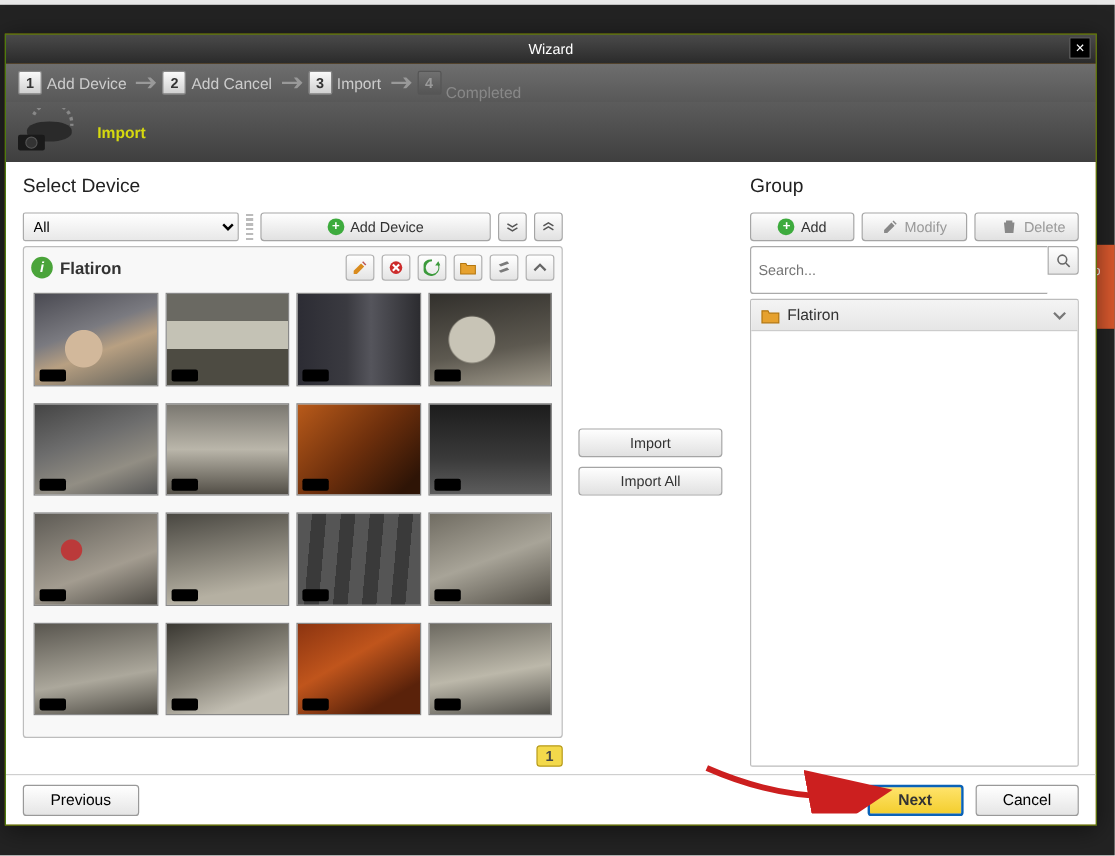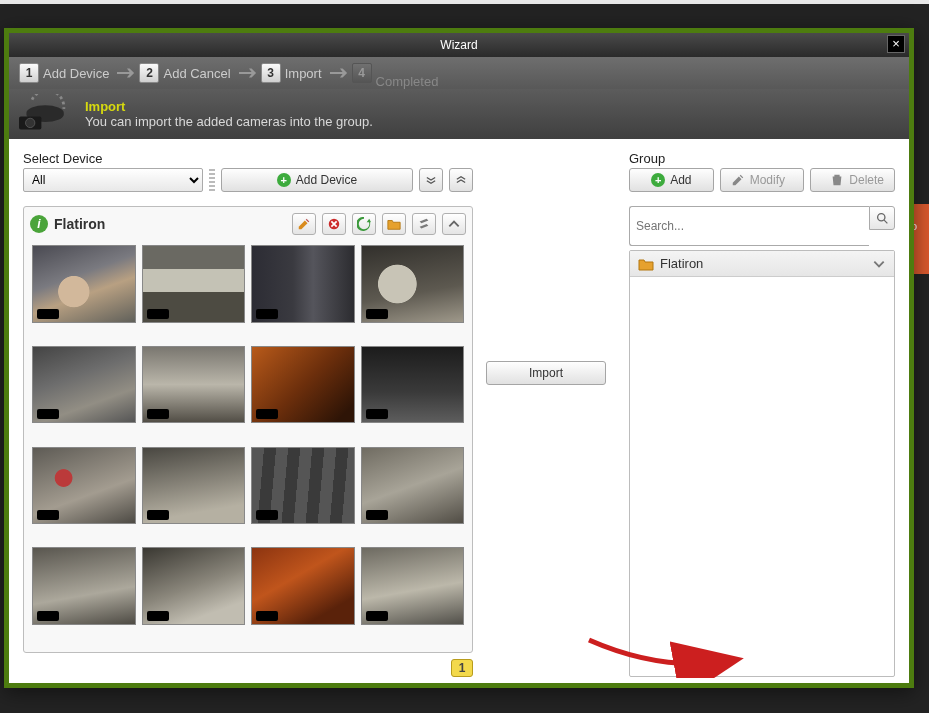--- a/index.html
+++ b/index.html
@@ -27,21 +27,21 @@
     padding:4px;
     overflow:hidden;
   }
 
   
   .modal {
     position: absolute;
     left: 4px; top: 28px;
     width: 910px; height: 660px;
     background: #a16207;
-    border: 5px solid #4d7c0f;
+    border: 1px solid #4d7c0f;
     box-shadow: 0 4px 20px rgba(0,0,0,0.5);
     display:flex; flex-direction:column;
   }
   .titlebar {
     height: 24px;
     background: linear-gradient(#4a4a4a,#2a2a2a);
     color: #fff;
     font-size: 12px;
     display:flex; align-items:center; justify-content:center;
     position:relative;
@@ -106,24 +106,24 @@
     background:#fff;
     display:flex;
     padding: 12px 14px 6px;
     gap: 8px;
     position:relative;
   }
   .left-col { flex:0 0 450px; display:flex; flex-direction:column; }
   .mid-col  { flex:0 0 130px; display:flex; flex-direction:column; align-items:center; justify-content:flex-start; padding-top:210px; gap:8px;}
   .right-col{ flex:1; display:flex; flex-direction:column;padding-left:10px; }
 
-  .sect-label{ font-size:13px; color:#222; margin-bottom:2px; }
+  .sect-label{ font-size:16px; color:#222; margin-bottom:12px; }
 
   .toolbar-row{
-    display:flex; gap:6px; align-items:center; margin-bottom:14px;
+    display:flex; gap:6px; align-items:center; margin-bottom:4px;
   }
   select.all-combo{
     flex:1;
     height:24px;
     background:linear-gradient(#fff,#e8e8e8);
     border:1px solid #aaa; border-radius:2px;
     font-size:12px;
     padding:0 4px;
   }
   .grip{
@@ -338,21 +338,20 @@
     <div class="icon-cam">
       <svg viewBox="0 0 60 42">
           <path fill="#2a2a2a" d="M8 20a20 8 0 0 1 40 0v2a20 8 0 0 1-40 0z"></path>
           <rect x="0" y="24" width="24" height="14" rx="2" fill="#1a1a1a"></rect>
           <circle cx="12" cy="31" r="5" fill="#333" stroke="#555"></circle>
           <path d="M14 6a18 18 0 0 1 34 10" fill="none" stroke="#888" stroke-width="3" stroke-dasharray="3 3"></path>
         </svg>
     </div>
     <div>
       <div class="title">Import</div>
-      <div>You can import the added cameras into the group.</div>
     </div>
   </div>
 
   <div class="content">
 
     <div class="left-col">
       <div class="sect-label">Select Device</div>
 
       <div class="toolbar-row">
         <select class="all-combo">
@@ -432,31 +431,34 @@
           <div class="thumb t16"></div>
         </div>
       </div>
       <div class="page-badge">1</div>
     </div>
 
     <div class="mid-col">
       <button class="btn btn-wide">
         <span>Import</span>
       </button>
+      <button class="btn btn-wide">
+        <span>Import All</span>
+      </button>
     </div>
 
     <div class="right-col">
       <div class="sect-label">Group</div>
 
       <div class="toolbar-row">
         <button class="btn" style="flex:1;justify-content:center;">
           <span class="plus-circle">+</span>
           <span>Add</span>
         </button>
-        <button class="btn disabled" style="flex:1;">
+        <button class="btn disabled" style="flex:1;justify-content:center;">
           <svg class="pencil-svg" viewBox="0 0 16 16">
               <path d="M2 11l7-7 3 3-7 7H2zM10 3l1-1 3 3-1 1z"></path>
             </svg>
           <span>Modify</span>
         </button>
         <button class="btn disabled" style="flex:1;justify-content:flex-end;">
           <svg class="trash-svg" viewBox="0 0 16 16">
               <path d="M3 4h10l-1 10H4zM5 2h6v2H5z"></path>
             </svg>
           <span>Delete</span>
@@ -481,20 +483,32 @@
           <span>Flatiron</span>
           <svg class="chev" viewBox="0 0 12 12">
               <path d="M2 4l4 4 4-4" fill="none" stroke="#777" stroke-width="1.6"></path>
             </svg>
         </div>
       </div>
     </div>
 
   </div>
 
+  <div class="footer">
+    <button class="btn-footer">
+      <span>Previous</span>
+    </button>
+    <div class="spacer"></div>
+    <button class="btn-footer btn-next">
+      <span>Next</span>
+    </button>
+    <button class="btn-footer">
+      <span>Cancel</span>
+    </button>
+  </div>
 </div>
 
 <svg class="annot" width="170" height="50">
   <defs>
     <marker id="ah" markerWidth="14" markerHeight="12" refX="12" refY="6" orient="auto">
       <path d="M0 0L14 6L0 12z" fill="#cc1f1f"></path>
     </marker>
   </defs>
   <path d="M5 12 Q80 45 150 32" fill="none" stroke="#cc1f1f" stroke-width="5" marker-end="url(#ah)"></path>
 </svg>

